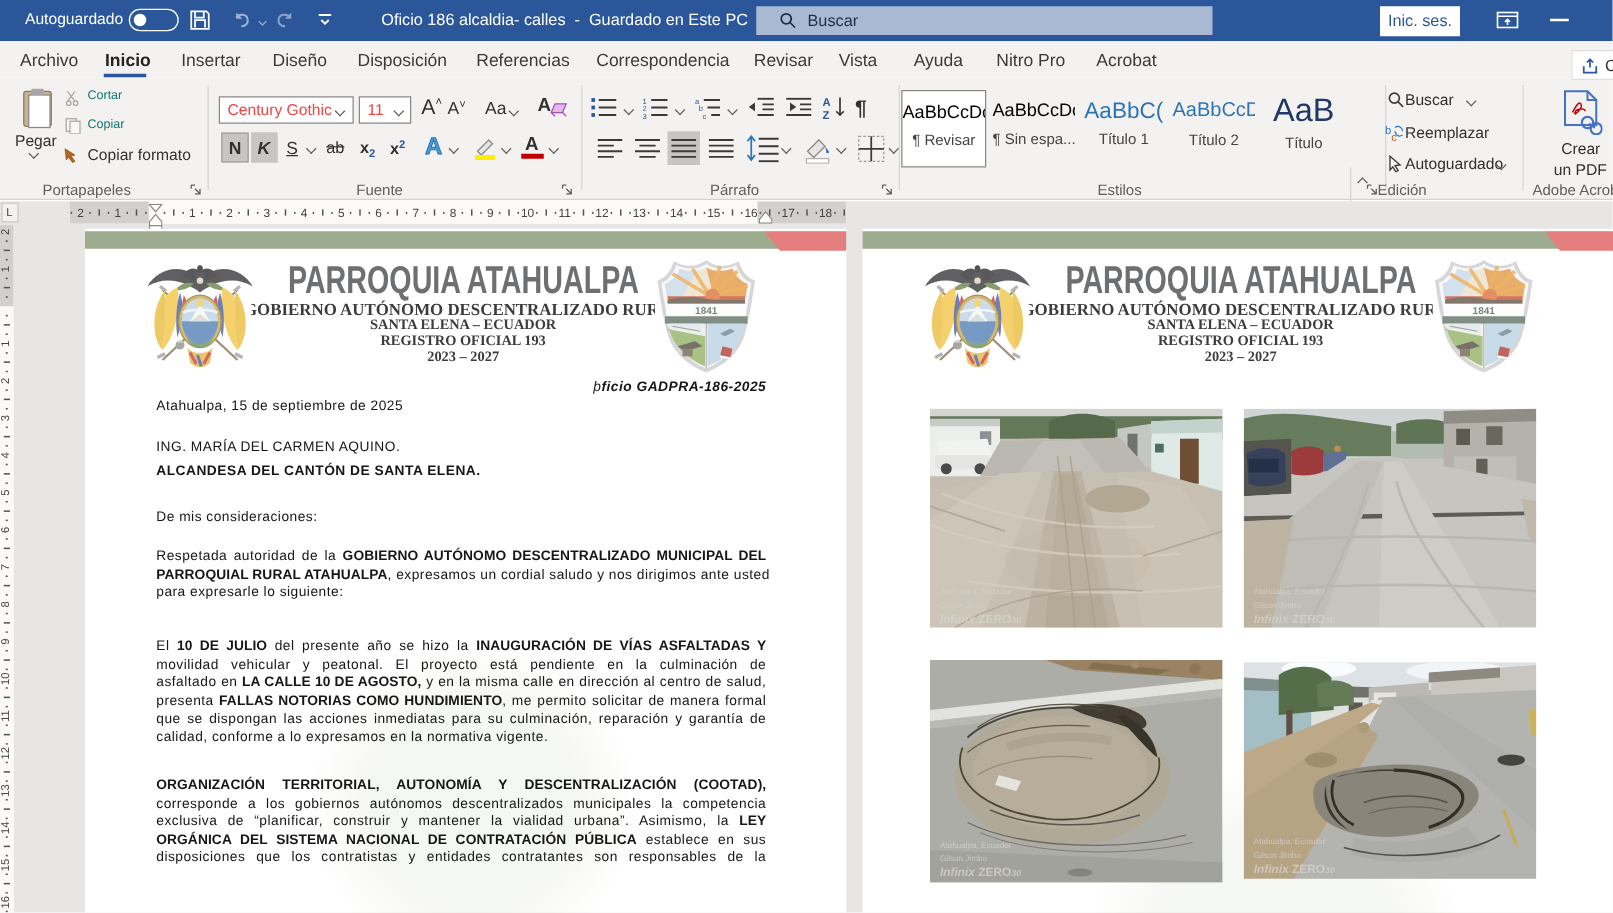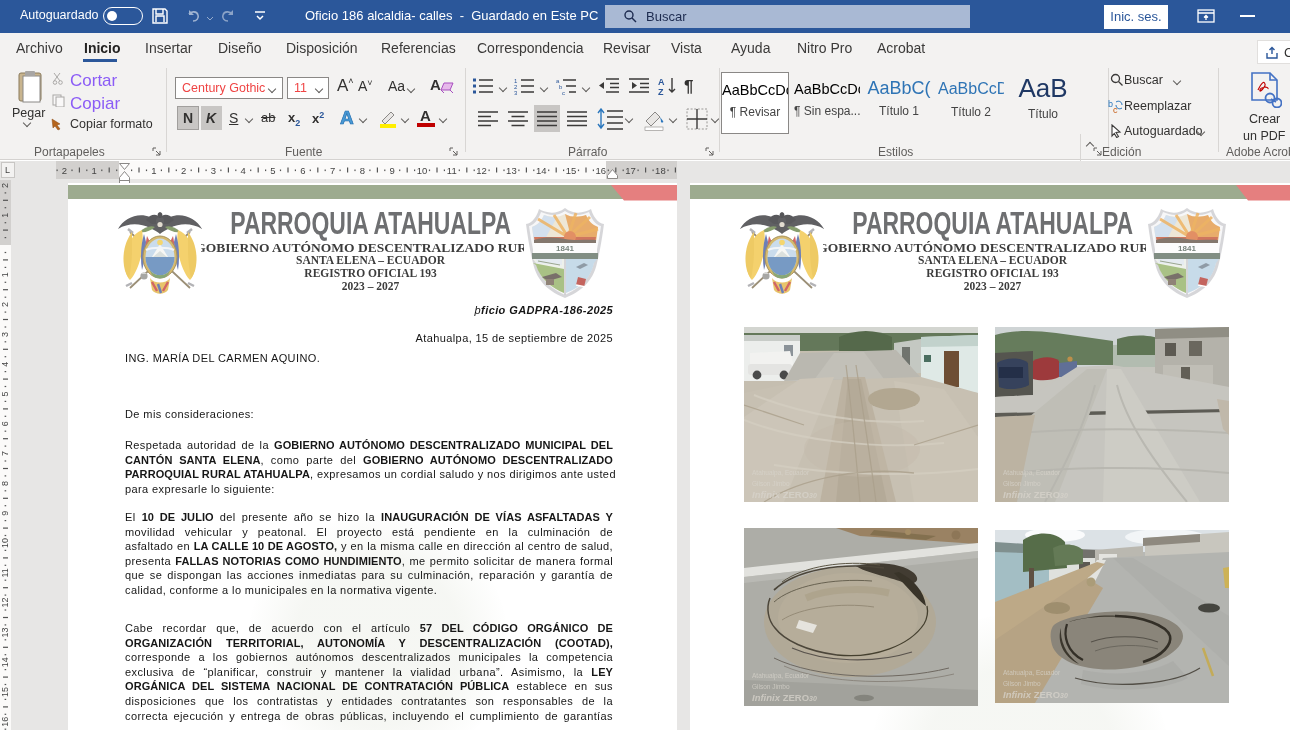--- a/index.html
+++ b/index.html
@@ -16,21 +16,21 @@
 #tabs{position:absolute;left:0;top:33px;width:1290px;height:29px;background:#f3f2f1;font-size:14px;color:#3b3a39}
 #tabs span{position:absolute;top:7px;white-space:nowrap}
 #tabs .active{color:#252423;font-weight:700}
 #tabs .underline{position:absolute;left:83px;top:26px;width:34px;height:3px;background:#2b579a}
 
 #ribbon{position:absolute;left:0;top:62px;width:1290px;height:98px;background:#f3f2f1;border-bottom:1px solid #d4d2d0}
 .gsep{position:absolute;top:6px;width:1px;height:84px;background:#d8d6d4}
 .glabel{position:absolute;top:83px;font-size:12px;color:#605e5c;white-space:nowrap}
 .launch{position:absolute;top:85px;width:10px;height:10px}
 .rtext{position:absolute;font-size:12.5px;color:#323130;white-space:nowrap}
-.gtext{position:absolute;font-size:17px;color:#8b5cf6;white-space:nowrap}
+.gtext{position:absolute;font-size:10px;color:#0f766e;white-space:nowrap}
 .combo{position:absolute;background:#fff;border:1px solid #8a8886;font-size:12.5px;color:#ef4444}
 .chev{display:inline-block;width:7px;height:7px;position:absolute}
 .chev:before{content:"";position:absolute;left:0;top:0;width:5px;height:5px;border-right:1.2px solid #605e5c;border-bottom:1.2px solid #605e5c;transform:rotate(45deg)}
 .press{background:#c8c6c4;border:1px solid #a19f9d}
 
 .stylecard{position:absolute;top:10px;width:66px;height:62px;text-align:center}
 .stylecard .big{display:block;margin-top:9px;font-size:14.5px;color:#000;white-space:nowrap;overflow:hidden}
 .stylecard .lbl{display:block;margin-top:7px;font-size:12px;color:#444;white-space:nowrap;overflow:hidden}
 
 #canvas{position:absolute;left:0;top:161px;width:1290px;height:569px;background:#e7e6e5}
@@ -615,45 +615,43 @@
     <div class="lh-sub" style="left:0;top:84px;width:605px;font-size:11.5px">REGISTRO OFICIAL 193</div>
     <div class="lh-sub" style="left:0;top:97px;width:605px;font-size:11.5px">2023 – 2027</div>
     <svg class="abs" style="left:48px;top:25px" width="88" height="90">
         <use href="#arms"></use>
       </svg>
     <svg class="abs" style="left:456px;top:24px" width="82" height="92">
         <use href="#pshield"></use>
       </svg>
 
     <div class="doc abs" style="left:57px;top:120px;width:488px;text-align:right;font-weight:700;font-style:italic"><span style="font-weight:400">þ</span>ficio GADPRA-186-2025</div>
-    <div class="doc abs" style="left:57px;top:148px;width:488px;text-align:right">Atahualpa, 15 de septiembre de 2025</div>
+    <div class="doc abs" style="left:57px;top:135px;width:488px;">Atahualpa, 15 de septiembre de 2025</div>
     <div class="doc abs" style="left:57px;top:168px">ING. MARÍA DEL CARMEN AQUINO.</div>
+    <div class="doc abs" style="left:57px;top:187px;font-weight:700">ALCANDESA DEL CANTÓN DE SANTA ELENA.</div>
     <div class="doc abs" style="left:57px;top:224px">De mis consideraciones:</div>
     <div class="doc para" style="left:57px;top:255px">
       <div class="jline">Respetada autoridad de la <b>GOBIERNO AUTÓNOMO DESCENTRALIZADO MUNICIPAL DEL</b></div>
-      <div class="jline"><b>CANTÓN SANTA ELENA</b>, como parte del <b>GOBIERNO AUTÓNOMO DESCENTRALIZADO</b></div>
       <div class="jline"><b>PARROQUIAL RURAL ATAHUALPA</b>, expresamos un cordial saludo y nos dirigimos ante usted</div>
       <div>para expresarle lo siguiente:</div>
     </div>
     <div class="doc para" style="left:57px;top:327px">
       <div class="jline">El <b>10 DE JULIO</b> del presente año se hizo la <b>INAUGURACIÓN DE VÍAS ASFALTADAS Y</b></div>
       <div class="jline">movilidad vehicular y peatonal. El proyecto está pendiente en la culminación de</div>
       <div class="jline">asfaltado en <b>LA CALLE 10 DE AGOSTO,</b> y en la misma calle en dirección al centro de salud,</div>
       <div class="jline">presenta <b>FALLAS NOTORIAS COMO HUNDIMIENTO</b>, me permito solicitar de manera formal</div>
       <div class="jline">que se dispongan las acciones inmediatas para su culminación, reparación y garantía de</div>
-      <div>calidad, conforme a lo municipales en la normativa vigente.</div>
+      <div>calidad, conforme a lo expresamos en la normativa vigente.</div>
     </div>
     <div class="doc para" style="left:57px;top:438px">
-      <div class="jline">Cabe recordar que, de acuerdo con el artículo <b>57 DEL CÓDIGO ORGÁNICO DE</b></div>
       <div class="jline"><b>ORGANIZACIÓN TERRITORIAL, AUTONOMÍA Y DESCENTRALIZACIÓN (COOTAD),</b></div>
       <div class="jline">corresponde a los gobiernos autónomos descentralizados municipales la competencia</div>
       <div class="jline">exclusiva de “planificar, construir y mantener la vialidad urbana”. Asimismo, la <b>LEY</b></div>
       <div class="jline"><b>ORGÁNICA DEL SISTEMA NACIONAL DE CONTRATACIÓN PÚBLICA</b> establece en sus</div>
       <div class="jline">disposiciones que los contratistas y entidades contratantes son responsables de la</div>
-      <div class="jline">correcta ejecución y entrega de obras públicas, incluyendo el cumplimiento de garantías</div>
     </div>
   </div>
 
   <div class="page" id="page2">
     <div class="band-g" style="left:0;width:600px"></div>
     <div class="band-r" style="left:546px;width:60px;clip-path:polygon(0 0,100% 0,100% 100%,12px 100%)"></div>
     <div class="wm" style="left:180px;top:430px;width:300px;height:300px"></div>
     <div class="lh-title" style="left:0;top:23px;width:605px;text-align:center;font-size:31px"><span style="display:inline-block;transform:scaleX(.74);transform-origin:center">PARROQUIA ATAHUALPA</span></div>
     <div class="lh-sub" style="left:0;top:57px;width:605px;font-size:13.5px">GOBIERNO AUTÓNOMO DESCENTRALIZADO RURAL</div>
     <div class="lh-sub" style="left:0;top:71px;width:605px;font-size:11.5px">SANTA ELENA – ECUADOR</div>

